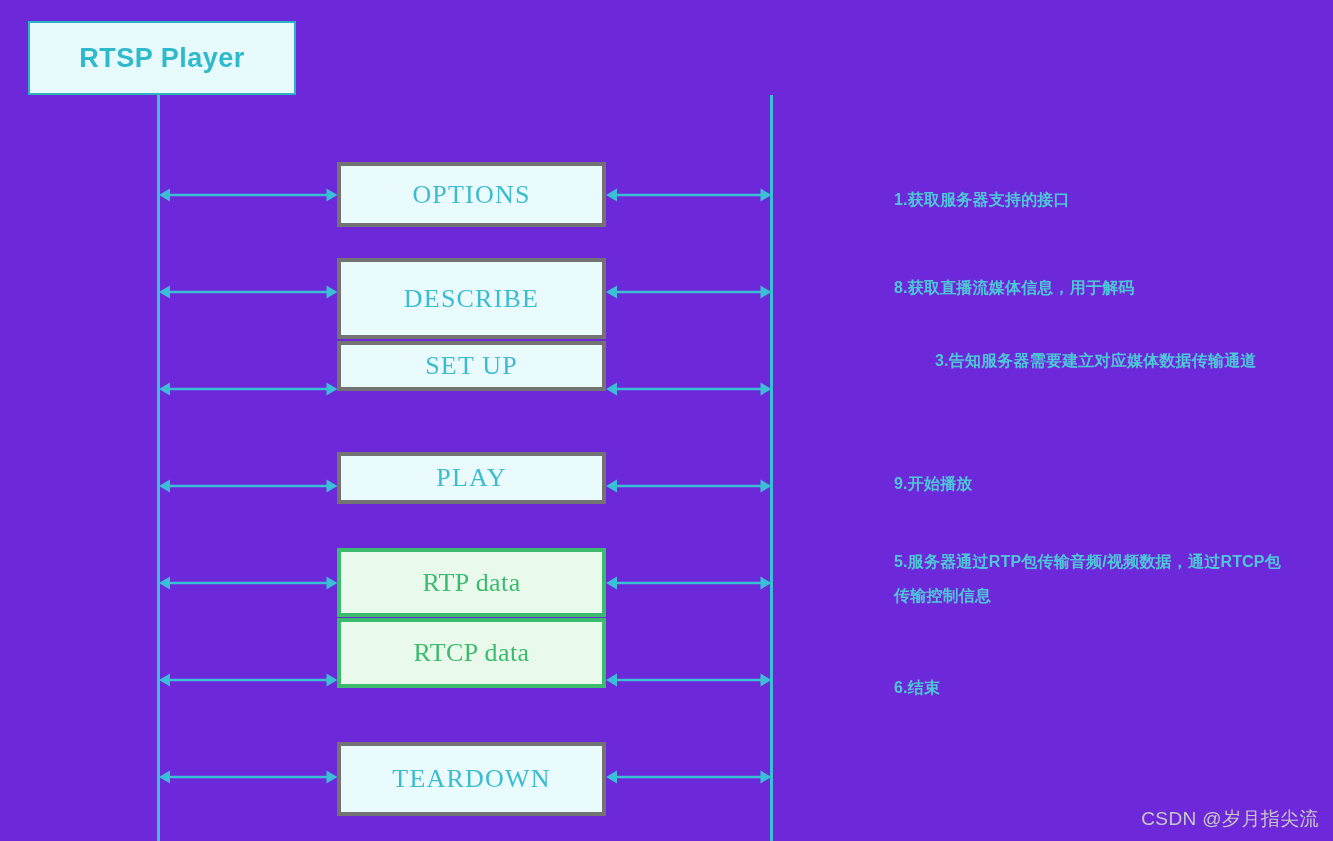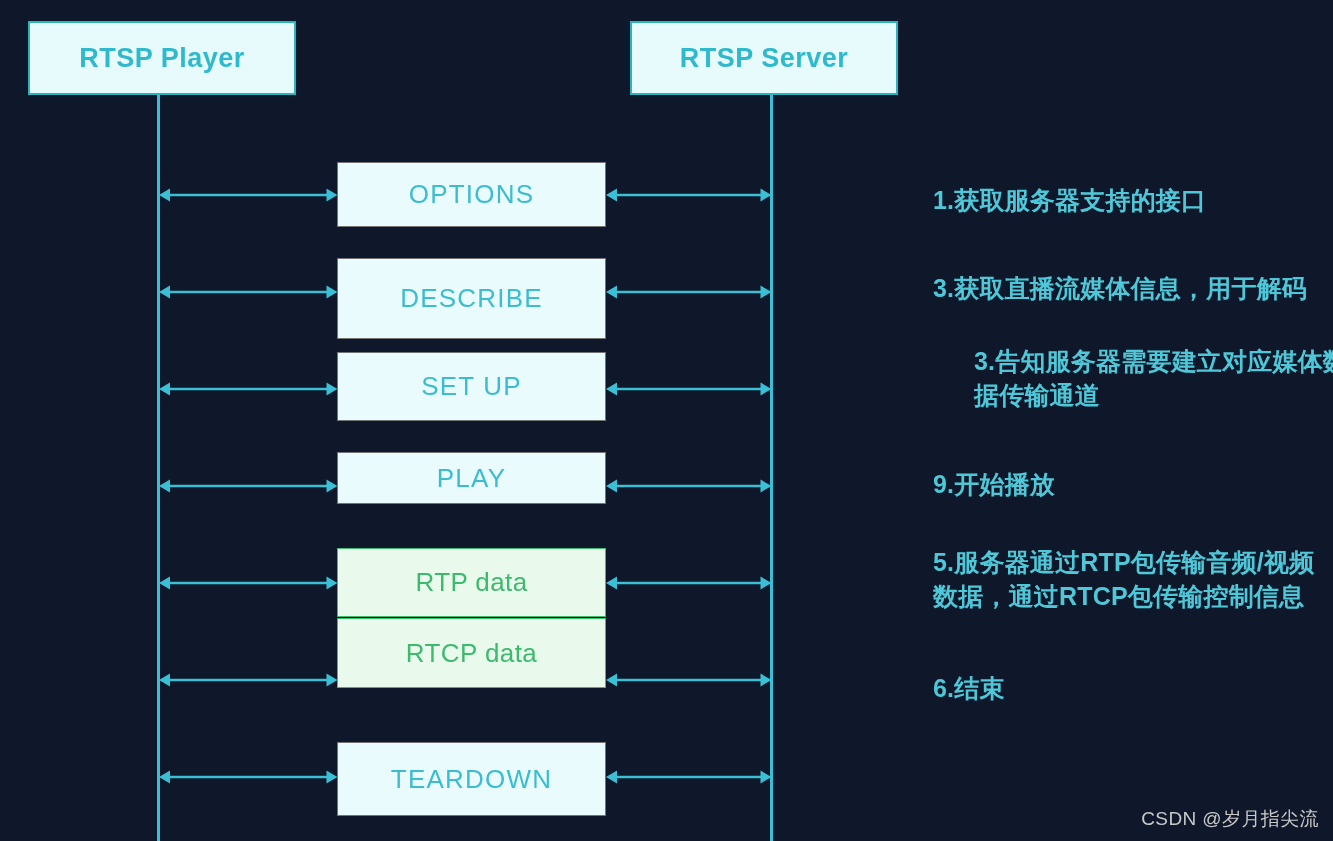--- a/index.html
+++ b/index.html
@@ -8,21 +8,21 @@
     padding: 0;
     background: #ffffff;
   }
   body {
     font-family: "Liberation Sans", "DejaVu Sans", sans-serif;
   }
   #canvas {
     position: relative;
     width: 1333px;
     height: 841px;
-    background: #0f172a;
+    background: #6d28d9;
     overflow: hidden;
   }
 
   
   .actor-box {
     position: absolute;
     box-sizing: border-box;
     border: 2px solid #2ab3c0;
     background: #e8fbfc;
     display: flex;
@@ -52,25 +52,26 @@
   .msg-row {
     position: absolute;
     left: 0;
     width: 1333px;
   }
   .msg-box {
     position: absolute;
     box-sizing: border-box;
     left: 337px;
     width: 269px;
-    border: 1px solid #737373;
+    border: 4px solid #737373;
     background: #e9fbfc;
     display: flex;
     align-items: center;
     justify-content: center;
+    font-family: Liberation Serif, serif;
   }
   .msg-box.green {
     border-color: #3cba6e;
     background: #e9f9ec;
   }
   .msg-label {
     font-size: 26px;
     color: #3cbcd0;
     letter-spacing: 1.2px;
     white-space: nowrap;
@@ -83,24 +84,24 @@
   
   .arrow {
     position: absolute;
     height: 14px;
   }
   .arrow svg { display: block; }
 
   
   .note {
     position: absolute;
-    left: 933px;
+    left: 894px;
     width: 390px;
     color: #4ec8d8;
-    font-size: 25px;
+    font-size: 16px;
     line-height: 34px;
     font-weight: 600;
     letter-spacing: 0.2px;
   }
 
   
   #watermark {
     position: absolute;
     right: 14px;
     bottom: 9px;
@@ -111,23 +112,20 @@
   }
 </style>
 </head>
 <body>
 
 <div id="canvas">
 
   <div class="actor-box" id="actor-player">
     <span class="actor-label">RTSP Player</span>
   </div>
-  <div class="actor-box" id="actor-server">
-    <span class="actor-label">RTSP Server</span>
-  </div>
 
   <div class="lifeline" id="lifeline-player"></div>
   <div class="lifeline" id="lifeline-server"></div>
 
   <div id="messages-layer">
       <div class="msg-row">
         <div class="arrow" style="left: 158.5px; top: 186.5px; width: 178.5px; height: 16px;">
           <svg width="178.5" height="16" viewBox="0 0 178.5 16">
             <line x1="9" y1="8" x2="169.5" y2="8" stroke="#3bbfd4" stroke-width="2.6"></line>
             <polygon points="0,8 11,1.5 11,14.5" fill="#3bbfd4"></polygon>
@@ -172,21 +170,21 @@
             <polygon points="178.5,8 167.5,1.5 167.5,14.5" fill="#3bbfd4"></polygon>
           </svg>
         </div>
         <div class="arrow" style="left: 606px; top: 380.5px; width: 165.5px; height: 16px;">
           <svg width="165.5" height="16" viewBox="0 0 165.5 16">
             <line x1="9" y1="8" x2="156.5" y2="8" stroke="#3bbfd4" stroke-width="2.6"></line>
             <polygon points="0,8 11,1.5 11,14.5" fill="#3bbfd4"></polygon>
             <polygon points="165.5,8 154.5,1.5 154.5,14.5" fill="#3bbfd4"></polygon>
           </svg>
         </div>
-        <div class="msg-box" style="top: 352px; height: 69px;">
+        <div class="msg-box" style="top: 341px; height: 50px;">
           <span class="msg-label">SET UP</span>
         </div>
       </div>
       <div class="msg-row">
         <div class="arrow" style="left: 158.5px; top: 478px; width: 178.5px; height: 16px;">
           <svg width="178.5" height="16" viewBox="0 0 178.5 16">
             <line x1="9" y1="8" x2="169.5" y2="8" stroke="#3bbfd4" stroke-width="2.6"></line>
             <polygon points="0,8 11,1.5 11,14.5" fill="#3bbfd4"></polygon>
             <polygon points="178.5,8 167.5,1.5 167.5,14.5" fill="#3bbfd4"></polygon>
           </svg>
@@ -256,21 +254,21 @@
           </svg>
         </div>
         <div class="msg-box" style="top: 742px; height: 74px; text-align: right;">
           <span class="msg-label">TEARDOWN</span>
         </div>
       </div>
     </div>
 
   <div id="notes-layer">
       <div class="note" style="top: 183px;">1.获取服务器支持的接口</div>
-      <div class="note" style="top: 271px;">3.获取直播流媒体信息，用于解码</div>
+      <div class="note" style="top: 271px;">8.获取直播流媒体信息，用于解码</div>
       <div class="note" style="top: 344px; margin-left: 41px;">3.告知服务器需要建立对应媒体数据传输通道</div>
       <div class="note" style="top: 467px;">9.开始播放</div>
       <div class="note" style="top: 545px;">5.服务器通过RTP包传输音频/视频数据，通过RTCP包传输控制信息</div>
       <div class="note" style="top: 671px;">6.结束</div>
     </div>
 
   <div id="watermark">CSDN @岁月指尖流</div>
 
 </div>
 

